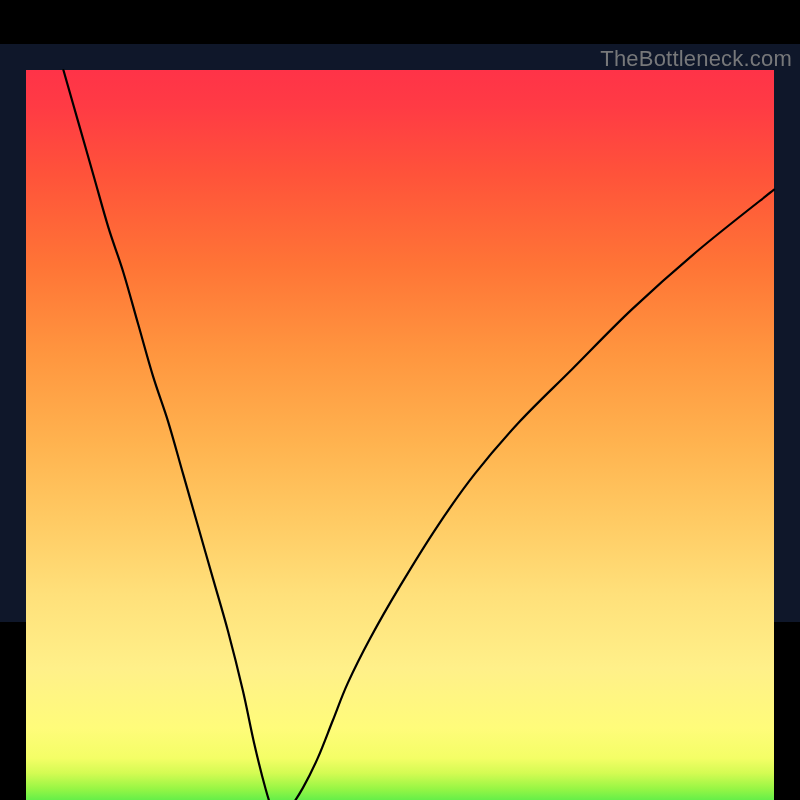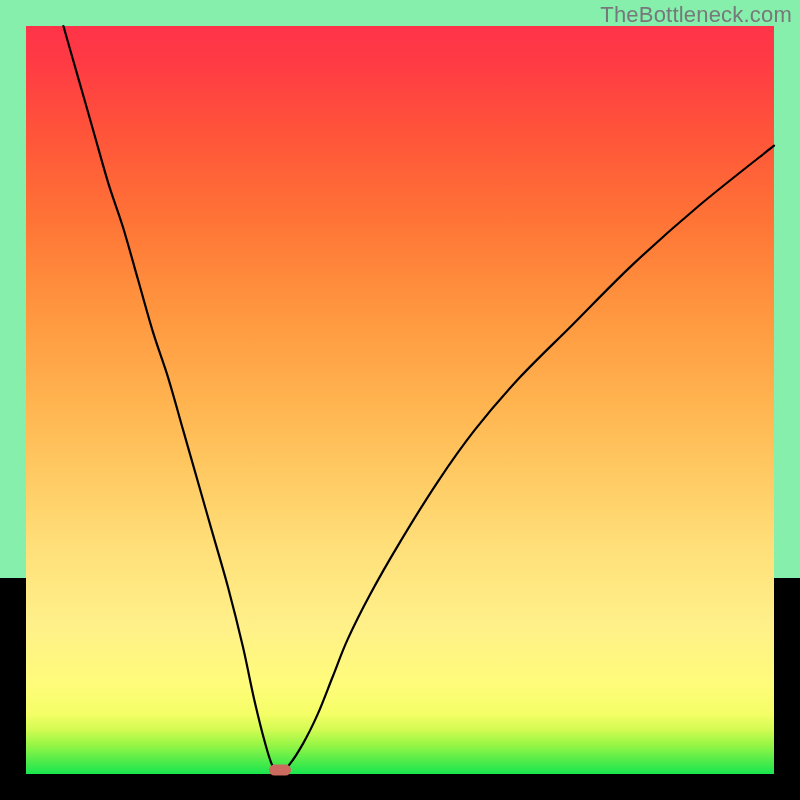--- a/index.html
+++ b/index.html
@@ -1,21 +1,22 @@
 <!DOCTYPE html>
 <html><head>
 <meta charset="utf-8">
 <style>
   * { margin: 0; padding: 0; box-sizing: border-box; }
   html, body { width: 800px; height: 800px; overflow: hidden; background: #000; }
   .frame {
     position: relative;
     width: 800px;
     height: 578px;
-    background: #86efac;
+    background: #0f172a;
+    margin-top: 44px;
   }
   .plot-area {
     position: absolute;
     left: 26px;
     top: 26px;
     width: 748px;
     height: 748px;
     background: linear-gradient(to top,
       #1ae64f 0%,
       #58ed4a 2%,

